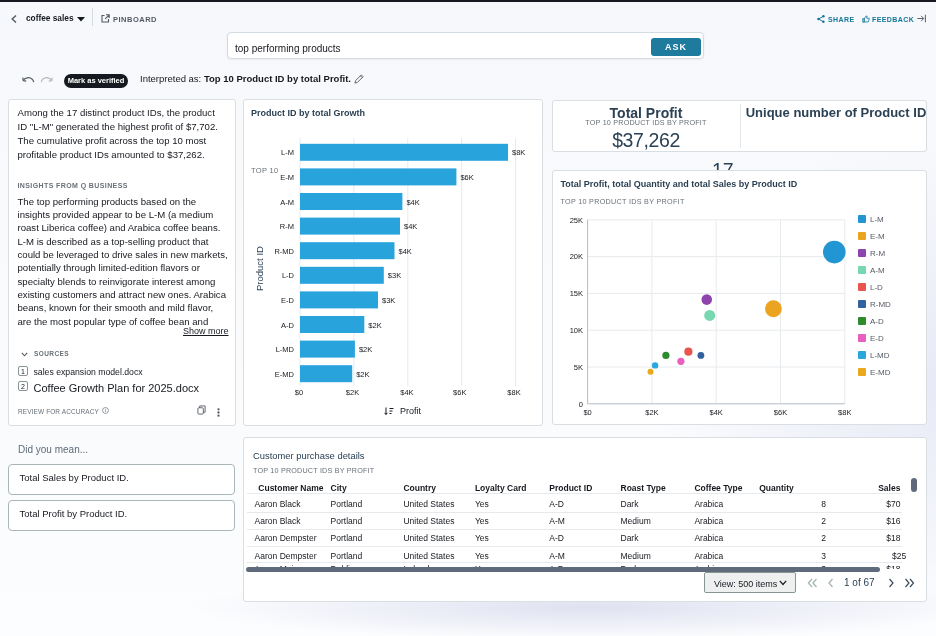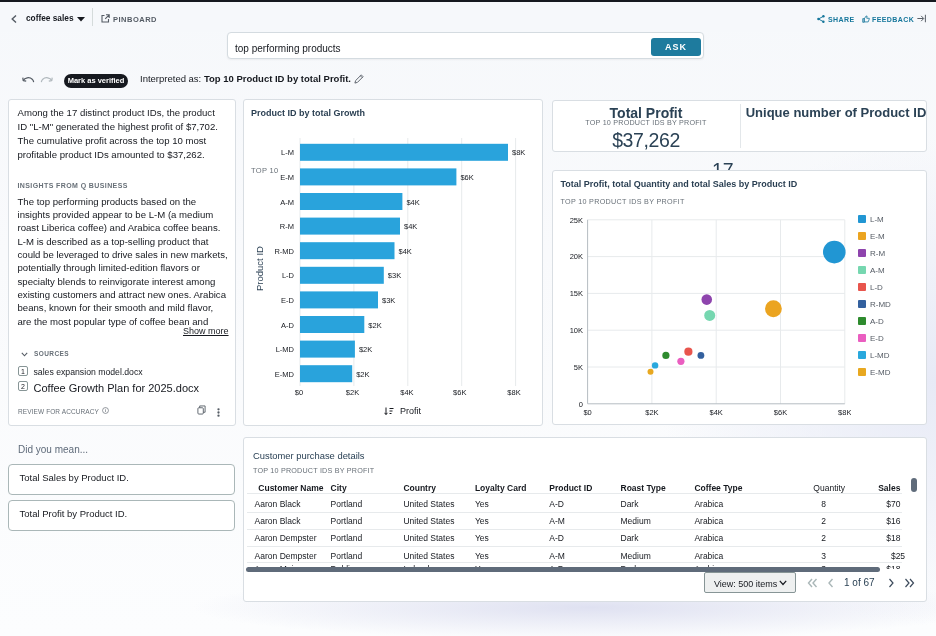--- a/index.html
+++ b/index.html
@@ -229,21 +229,21 @@
 <div class="abs" style="left:253px;top:450px;font-size:9.4px;color:#2a4155;">Customer purchase details</div>
 <div class="abs graytext" style="left:253px;top:466px;font-size:7.2px;letter-spacing:0.2px;">TOP 10 PRODUCT IDS BY PROFIT</div>
 <div class="abs" style="left:243px;top:478px;width:670px;height:91px;overflow:hidden;font-size:8.5px;color:#16191f;">
 <div class="abs" style="left:15.300000000000011px;top:5px;font-weight:bold;white-space:nowrap;">Customer Name</div>
 <div class="abs" style="left:87.60000000000002px;top:5px;font-weight:bold;white-space:nowrap;">City</div>
 <div class="abs" style="left:160.39999999999998px;top:5px;font-weight:bold;white-space:nowrap;">Country</div>
 <div class="abs" style="left:231.89999999999998px;top:5px;font-weight:bold;white-space:nowrap;">Loyalty Card</div>
 <div class="abs" style="left:306.29999999999995px;top:5px;font-weight:bold;white-space:nowrap;">Product ID</div>
 <div class="abs" style="left:377.5px;top:5px;font-weight:bold;white-space:nowrap;">Roast Type</div>
 <div class="abs" style="left:451.4px;top:5px;font-weight:bold;white-space:nowrap;">Coffee Type</div>
-<div class="abs" style="left:555px;top:5px;width:47px;text-align:right;font-weight:normal;">Quantity</div>
+<div class="abs" style="left:510px;top:5px;width:47px;text-align:center;font-weight:bold;">Quantity</div>
 <div class="abs" style="left:617.4px;top:5px;width:40px;text-align:right;font-weight:bold;">Sales</div>
 <div class="abs" style="left:4px;top:15px;width:655px;height:1px;background:#e7eaec;"></div>
 <div class="abs" style="left:4px;top:33.5px;width:655px;height:1px;background:#e7eaec;"></div>
 <div class="abs" style="left:4px;top:50.5px;width:655px;height:1px;background:#e7eaec;"></div>
 <div class="abs" style="left:4px;top:67.5px;width:655px;height:1px;background:#e7eaec;"></div>
 <div class="abs" style="left:4px;top:84.3px;width:655px;height:1px;background:#e7eaec;"></div>
 <div class="abs" style="left:11.599999999999994px;top:21.0px;white-space:nowrap;">Aaron Black</div>
 <div class="abs" style="left:87.60000000000002px;top:21.0px;white-space:nowrap;">Portland</div>
 <div class="abs" style="left:160.39999999999998px;top:21.0px;white-space:nowrap;">United States</div>
 <div class="abs" style="left:231.89999999999998px;top:21.0px;white-space:nowrap;">Yes</div>
@@ -271,21 +271,21 @@
 <div class="abs" style="left:536.1px;top:55.4px;width:47px;text-align:right;">2</div>
 <div class="abs" style="left:617.4px;top:55.4px;width:40px;text-align:right;">$18</div>
 <div class="abs" style="left:11.599999999999994px;top:72.6px;white-space:nowrap;">Aaron Dempster</div>
 <div class="abs" style="left:87.60000000000002px;top:72.6px;white-space:nowrap;">Portland</div>
 <div class="abs" style="left:160.39999999999998px;top:72.6px;white-space:nowrap;">United States</div>
 <div class="abs" style="left:231.89999999999998px;top:72.6px;white-space:nowrap;">Yes</div>
 <div class="abs" style="left:306.29999999999995px;top:72.6px;white-space:nowrap;">A-M</div>
 <div class="abs" style="left:377.5px;top:72.6px;white-space:nowrap;">Medium</div>
 <div class="abs" style="left:451.4px;top:72.6px;white-space:nowrap;">Arabica</div>
 <div class="abs" style="left:536.1px;top:72.6px;width:47px;text-align:right;">3</div>
-<div class="abs" style="left:635px;top:72.6px;width:40px;text-align:center;">$25</div>
+<div class="abs" style="left:649px;top:72.6px;width:40px;text-align:left;">$25</div>
 <div class="abs" style="left:11.599999999999994px;top:86.3px;white-space:nowrap;">Aaron Mai</div>
 <div class="abs" style="left:87.60000000000002px;top:86.3px;white-space:nowrap;">Dublin</div>
 <div class="abs" style="left:160.39999999999998px;top:86.3px;white-space:nowrap;">Ireland</div>
 <div class="abs" style="left:231.89999999999998px;top:86.3px;white-space:nowrap;">Yes</div>
 <div class="abs" style="left:306.29999999999995px;top:86.3px;white-space:nowrap;">A-D</div>
 <div class="abs" style="left:377.5px;top:86.3px;white-space:nowrap;">Dark</div>
 <div class="abs" style="left:451.4px;top:86.3px;white-space:nowrap;">Arabica</div>
 <div class="abs" style="left:536.1px;top:86.3px;width:47px;text-align:right;">3</div>
 <div class="abs" style="left:617.4px;top:86.3px;width:40px;text-align:right;">$18</div>
 </div>

